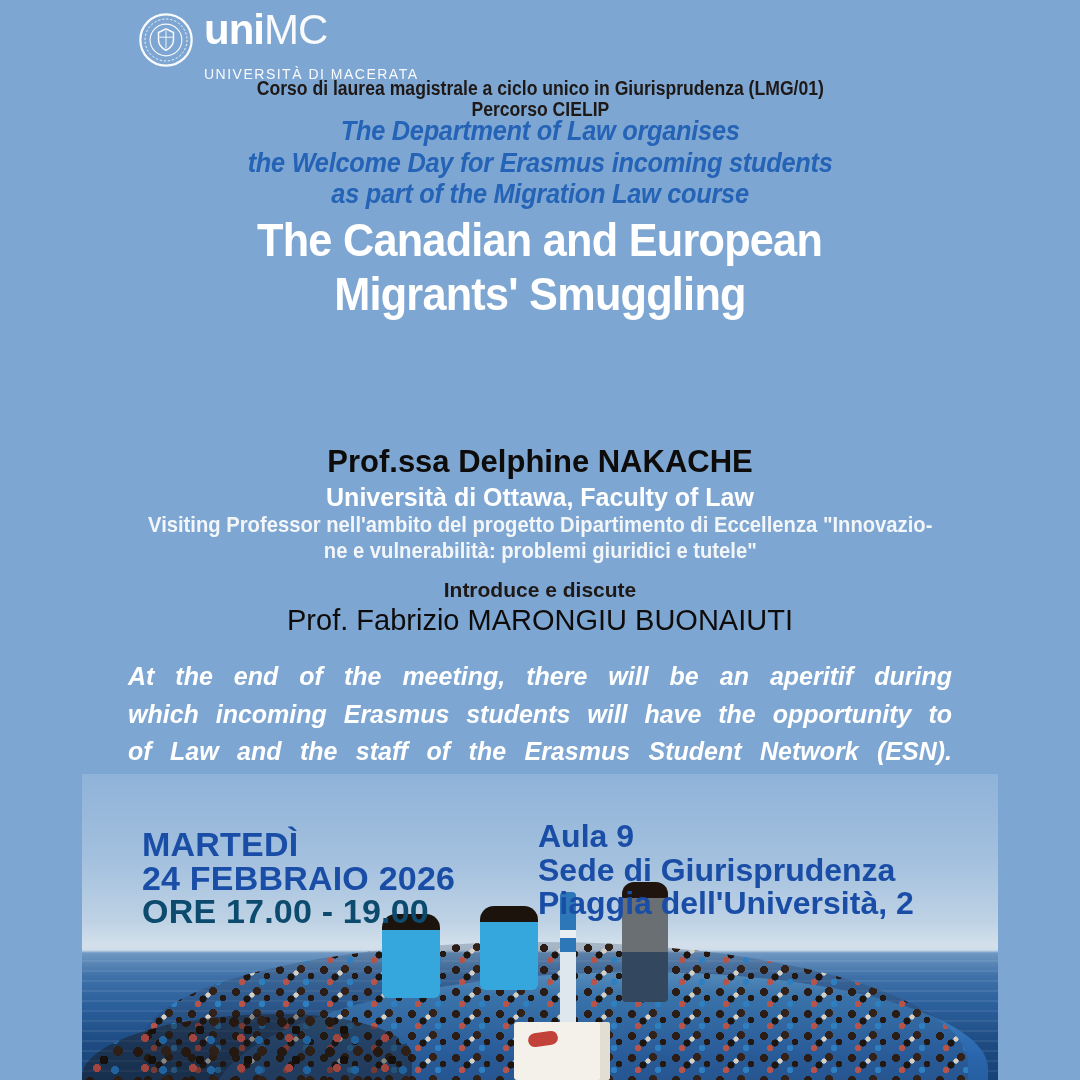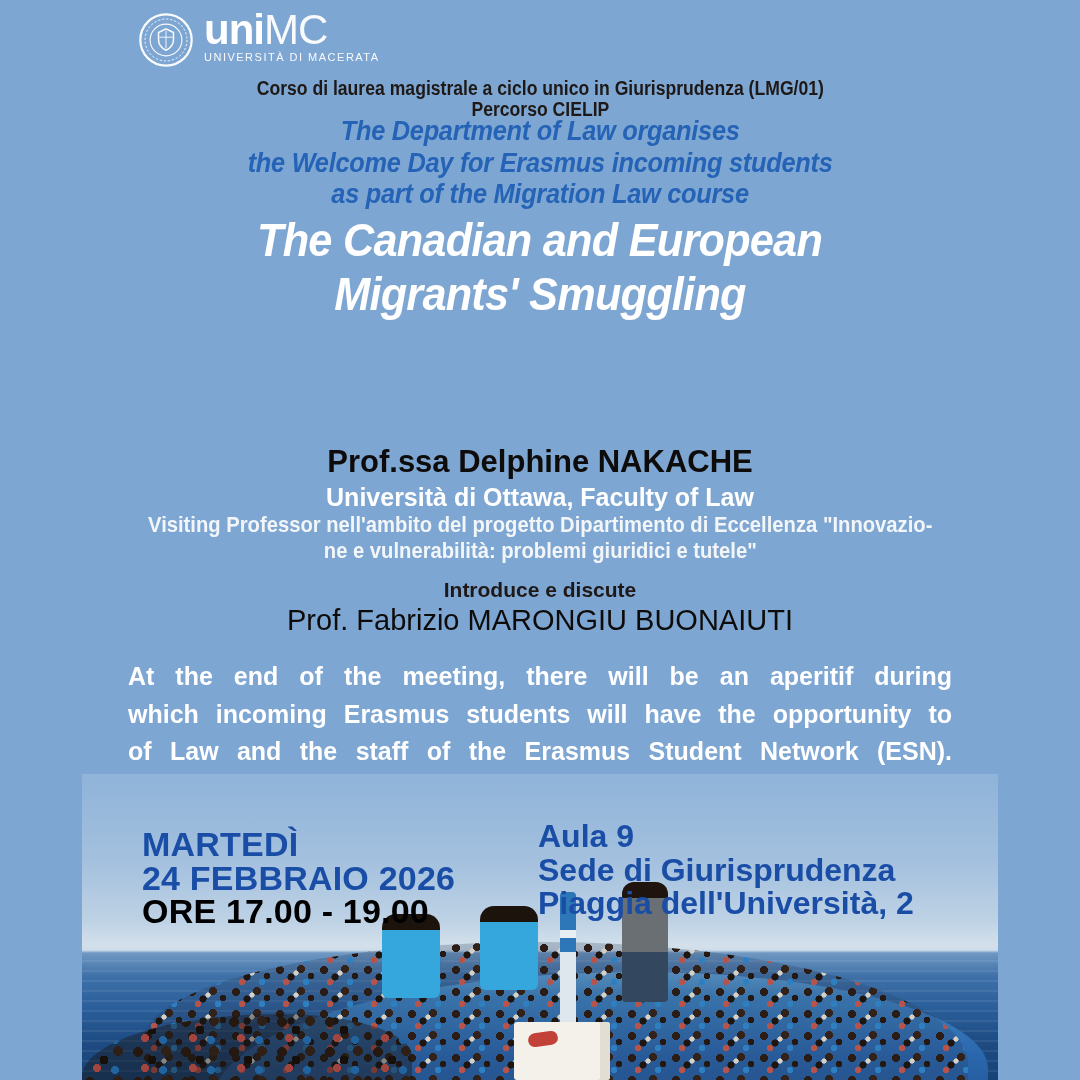--- a/index.html
+++ b/index.html
@@ -9,37 +9,37 @@
     font-family:"Liberation Sans",sans-serif;
     -webkit-font-smoothing:antialiased;
   }
   
   .logo{position:absolute;left:138px;top:10px;display:flex;align-items:flex-start;z-index:3;}
   .seal{width:56px;height:56px;margin-top:2px;opacity:.95;}
   .wordmark-wrap{margin-left:10px;color:#fff;}
   .wordmark{font-size:42px;line-height:40px;letter-spacing:-1px;}
   .wm-bold{font-weight:700;}
   .wm-light{font-weight:400;opacity:.95;}
-  .wordmark-sub{font-size:11px;letter-spacing:1.5px;margin-top:1px;font-weight:400;opacity:.95;}
+  .wordmark-sub{font-size:14px;letter-spacing:1.5px;margin-top:16px;font-weight:400;opacity:.95;}
   
   .cblock{position:absolute;left:0;right:0;text-align:center;z-index:3;}
   .squeeze{display:inline-block;transform:scaleX(0.88);white-space:nowrap;}
   .squeeze92{display:inline-block;transform:scaleX(0.94);white-space:nowrap;}
   .course{top:78px;color:#1e1917;font-weight:700;font-size:20px;line-height:21px;}
   .organiser{top:116px;color:#2463b6;font-weight:700;font-size:27px;line-height:31.5px;letter-spacing:-0.3px;font-style:italic;}
-  .main-title{top:213px;color:#ffffff;font-weight:700;font-size:46px;line-height:54px;letter-spacing:-0.8px;font-style:italic;}
+  .main-title{top:213px;color:#ffffff;font-weight:700;font-size:46px;line-height:54px;letter-spacing:-0.8px;}
   .speaker-name{top:444px;color:#0e0c0b;font-weight:700;font-size:31px;line-height:36px;}
   .speaker-affil{top:482px;color:#ffffff;font-weight:700;font-size:25px;line-height:30px;}
   .speaker-role{top:512px;color:#f3f6f9;font-weight:700;font-size:21.5px;line-height:26px;}
   .disc-intro{top:578px;color:#1e1917;font-weight:700;font-size:21px;line-height:24px;}
   .disc-name{top:603px;color:#0e0c0b;font-weight:400;font-size:29px;line-height:34px;}
   
   .paragraph{
     position:absolute;left:128px;width:824px;top:658px;z-index:3;
-    color:#ffffff;font-weight:700;font-size:25px;line-height:37.6px;
+    color:#ffffff;font-weight:700;font-size:25px;line-height:37.6px;font-style:italic;
   }
   .paragraph .jline{text-align:justify;text-align-last:justify;}
   .paragraph .jline.last{text-align-last:justify;}
   
   .photo{
     position:absolute;left:82px;top:774px;width:916px;height:306px;z-index:1;overflow:hidden;
     background:linear-gradient(to bottom,
       #8fb3d9 0%, #a3c0de 28%, #bed2e5 48%, #d3e0eb 56%, #cfdde9 57.5%,
       #6f98c2 58.5%, #3f71a8 66%, #2b5f9b 76%, #1d4b82 88%, #174276 100%);
   }
@@ -91,21 +91,21 @@
   .aid-box{
     position:absolute;left:432px;top:248px;width:96px;height:58px;background:#f4f1ea;border-radius:3px;
     box-shadow:inset -10px 0 0 #e2ded4;}
   .aid-box::after{content:"";position:absolute;left:14px;top:10px;width:30px;height:14px;
     background:#c2423a;border-radius:7px;transform:rotate(-8deg);}
   
   .event-row{position:absolute;left:82px;top:820px;width:916px;z-index:4;}
   .event-left{position:absolute;left:60px;top:8px;}
   .event-right{position:absolute;left:456px;top:0px;}
   .ev{font-weight:700;font-size:34px;line-height:33.5px;letter-spacing:0.2px;color:#1a4ea6;white-space:nowrap;}
-  .ev.white{color:#000000;}
+  .ev.white{color:#0c4a6e;}
   .event-right .ev{font-size:32px;letter-spacing:0;}
 </style>
 </head>
 <body>
 
 <div class="poster">
 
   <div class="logo">
     <svg class="seal" viewBox="0 0 60 60">
       <circle cx="30" cy="30" r="27.5" fill="none" stroke="#ffffff" stroke-width="2.4"></circle>

